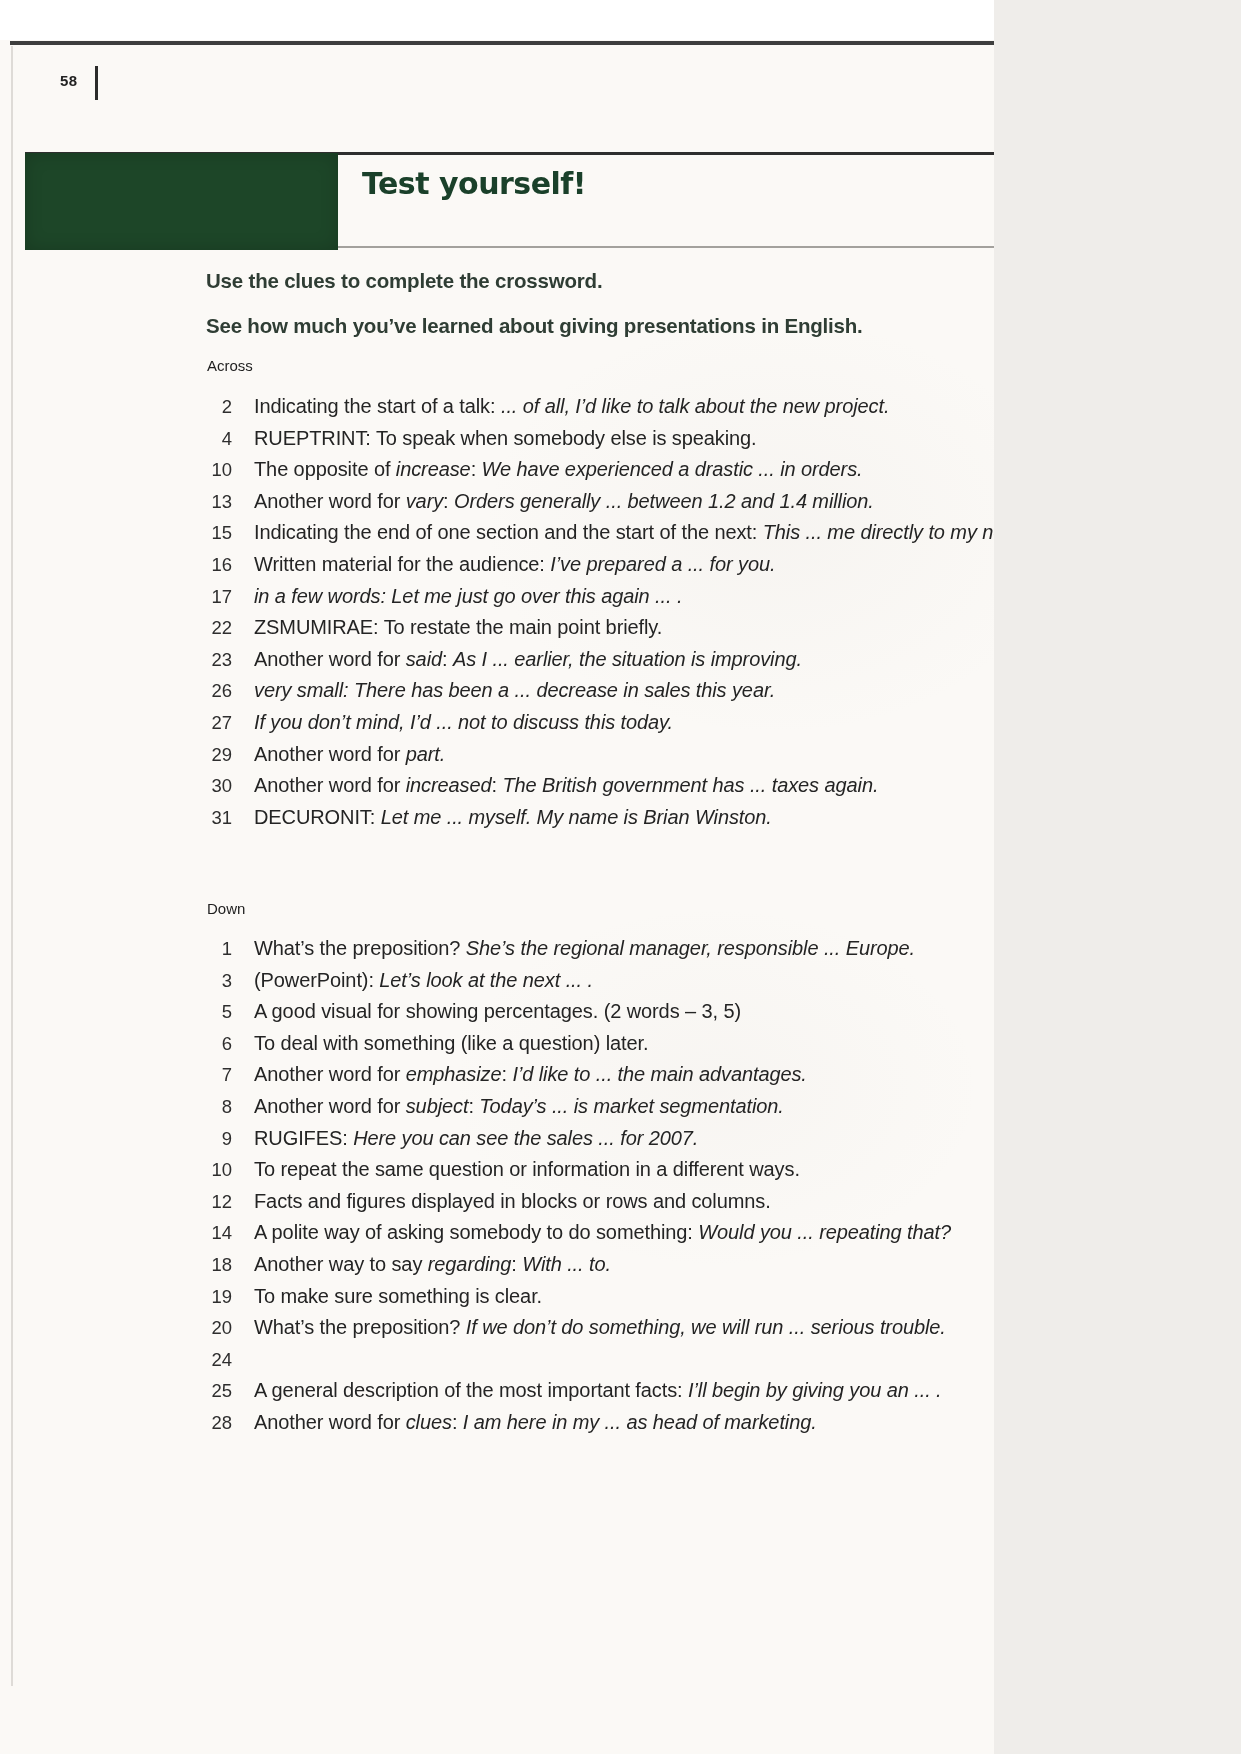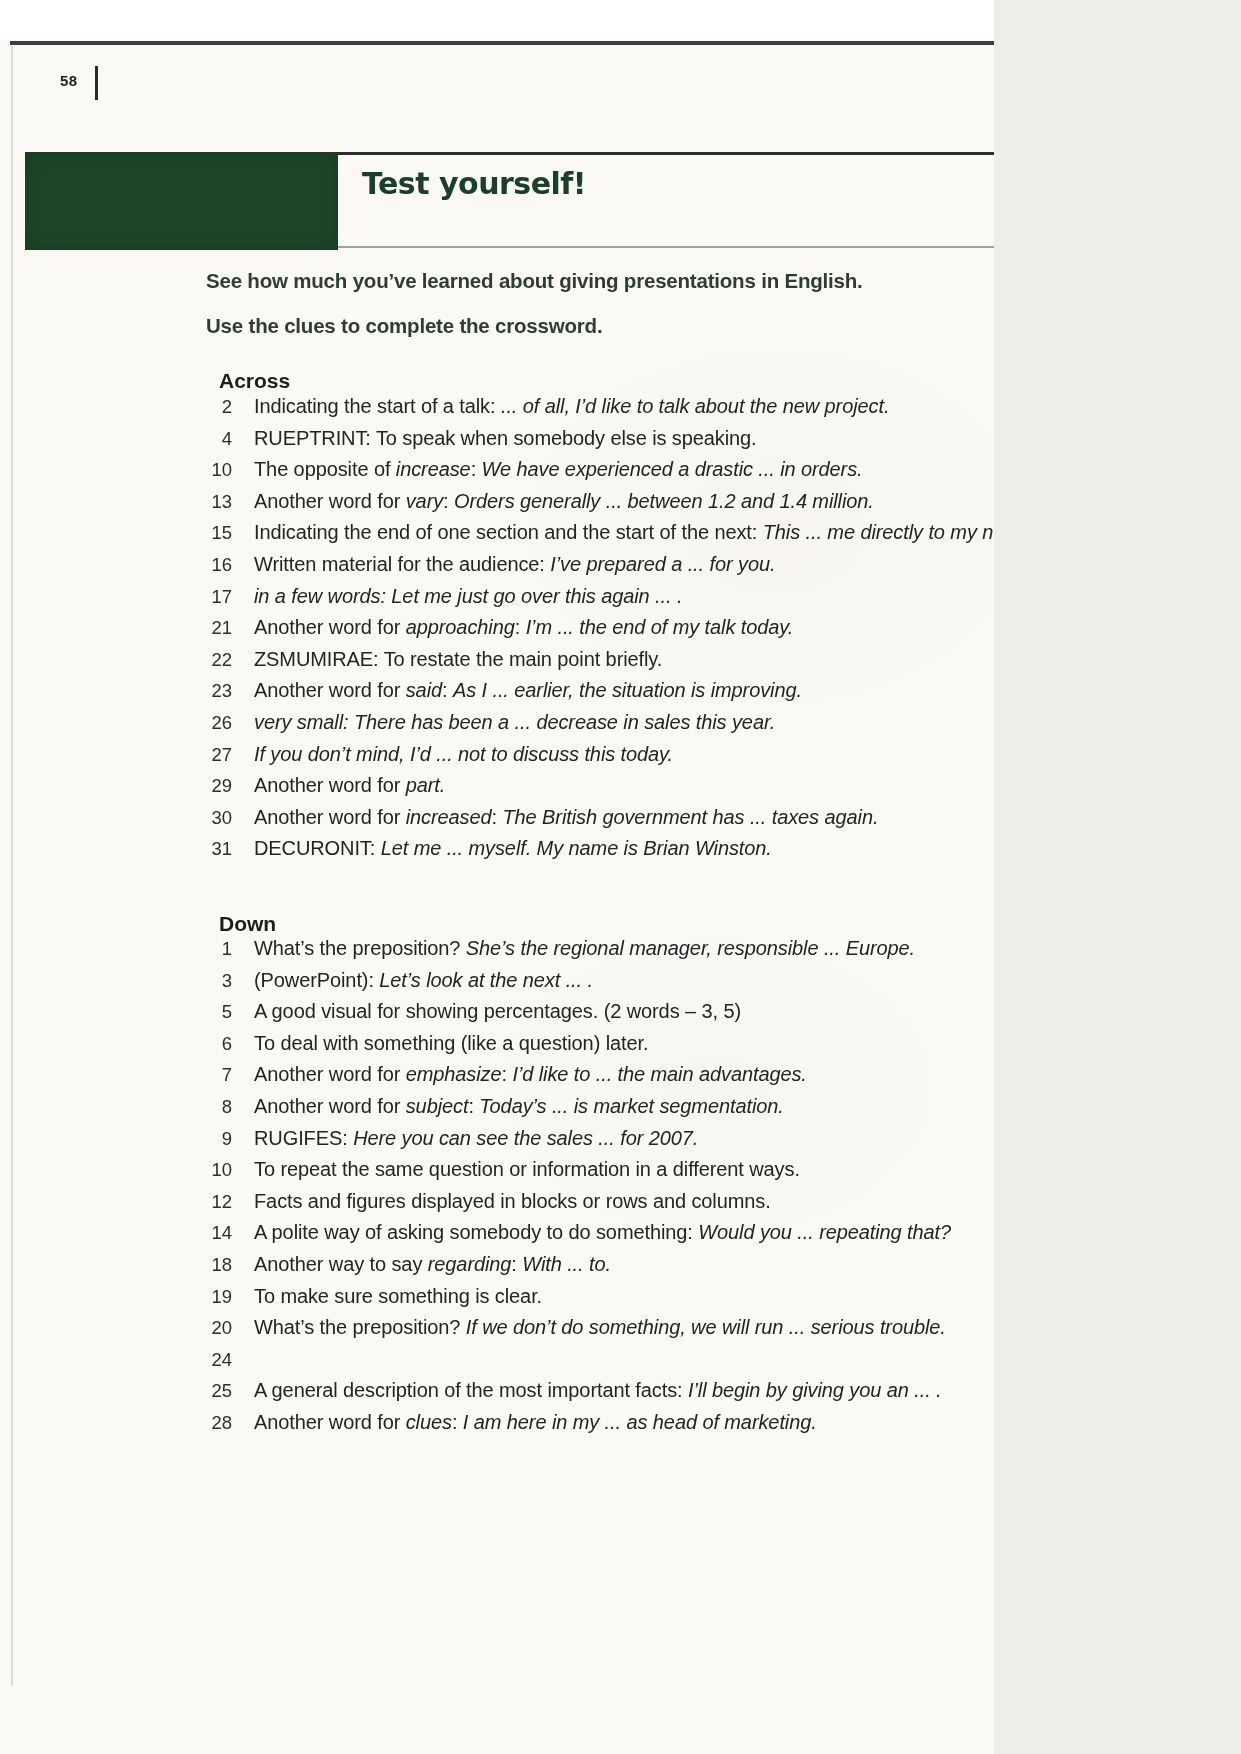--- a/index.html
+++ b/index.html
@@ -23,21 +23,21 @@
   .band-box{position:absolute;left:25px;top:153px;width:313px;height:97px;background:#1d4628;box-shadow:inset 0 0 18px rgba(0,0,0,0.18);}
   .title{
     position:absolute;left:362px;top:166px;margin:0;
     font-family:"DejaVu Sans", sans-serif;
     font-size:30px;font-weight:bold;color:#1a402a;letter-spacing:-0.5px;
   }
   .band-underline{position:absolute;left:338px;top:246px;width:835px;height:2px;background:#a3a19d;}
 
   .intro{position:absolute;left:206px;top:258px;font-size:20.5px;font-weight:bold;color:#2f3d34;line-height:45px;letter-spacing:-0.2px;}
 
-  .sec{position:absolute;left:207px;margin:12px;font-size:21px;font-weight:bold;color:#1e1e1e;}
+  .sec{position:absolute;left:207px;margin:0;font-size:15px;font-weight:normal;color:#1e1e1e;}
   .across-h{top:357px;}
   .down-h{top:900px;}
 
   .clue-list{position:absolute;left:206px;}
   .across-list{top:391px;}
   .down-list{top:933px;}
 
   .clue-row{display:flex;height:31.6px;line-height:31.6px;white-space:nowrap;}
   .clue-num{flex:none;width:26px;text-align:right;font-size:18.5px;color:#2e2e2e;}
   .clue-text{margin-left:22px;font-size:20px;color:#242424;letter-spacing:-0.1px;}
@@ -53,22 +53,22 @@
 
   <span class="page-num">58</span>
   <div class="page-num-bar"></div>
 
   <div class="band-topline"></div>
   <div class="band-box"></div>
   <h1 class="title">Test yourself!</h1>
   <div class="band-underline"></div>
 
   <div class="intro">
+    <div>Use the clues to complete the crossword.</div>
     <div>See how much you’ve learned about giving presentations in English.</div>
-    <div>Use the clues to complete the crossword.</div>
   </div>
 
   <h2 class="sec across-h">Across</h2>
   <div class="clue-list across-list">
       <div class="clue-row">
         <span class="clue-num">2</span>
         <span class="clue-text"><span>Indicating the start of a talk: </span><span class="it">... of all, I’d like to talk about the new project.</span></span>
       </div>
       <div class="clue-row">
         <span class="clue-num">4</span>
@@ -86,24 +86,20 @@
         <span class="clue-num">15</span>
         <span class="clue-text"><span>Indicating the end of one section and the start of the next: </span><span class="it">This ... me directly to my next topic.</span></span>
       </div>
       <div class="clue-row">
         <span class="clue-num">16</span>
         <span class="clue-text"><span>Written material for the audience: </span><span class="it">I’ve prepared a ... for you.</span></span>
       </div>
       <div class="clue-row">
         <span class="clue-num">17</span>
         <span class="clue-text"><span class="it">in a few words: Let me just go over this again ... .</span></span>
-      </div>
-      <div class="clue-row">
-        <span class="clue-num">21</span>
-        <span class="clue-text"><span>Another word for </span><span class="it">approaching</span><span>: </span><span class="it">I’m ... the end of my talk today.</span></span>
       </div>
       <div class="clue-row">
         <span class="clue-num">22</span>
         <span class="clue-text"><span>ZSMUMIRAE: To restate the main point briefly.</span></span>
       </div>
       <div class="clue-row">
         <span class="clue-num">23</span>
         <span class="clue-text"><span>Another word for </span><span class="it">said</span><span>: </span><span class="it">As I ... earlier, the situation is improving.</span></span>
       </div>
       <div class="clue-row">

